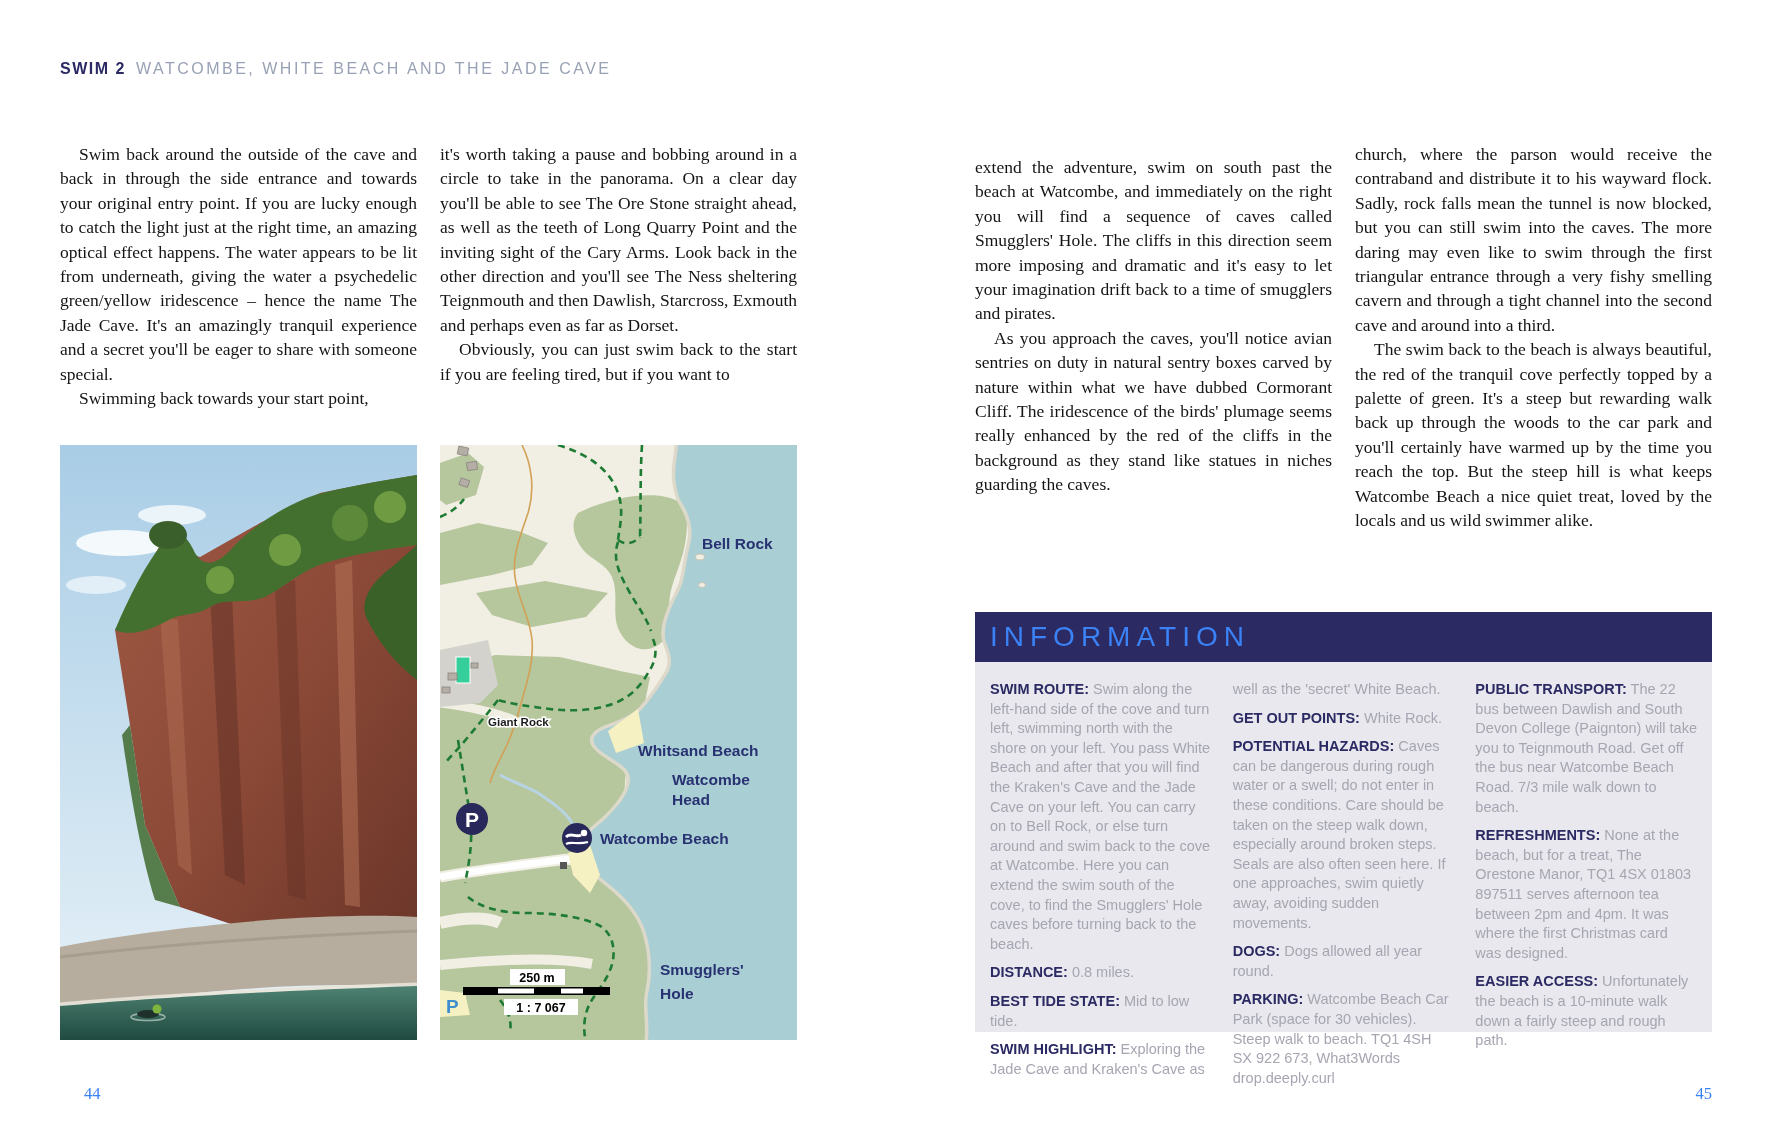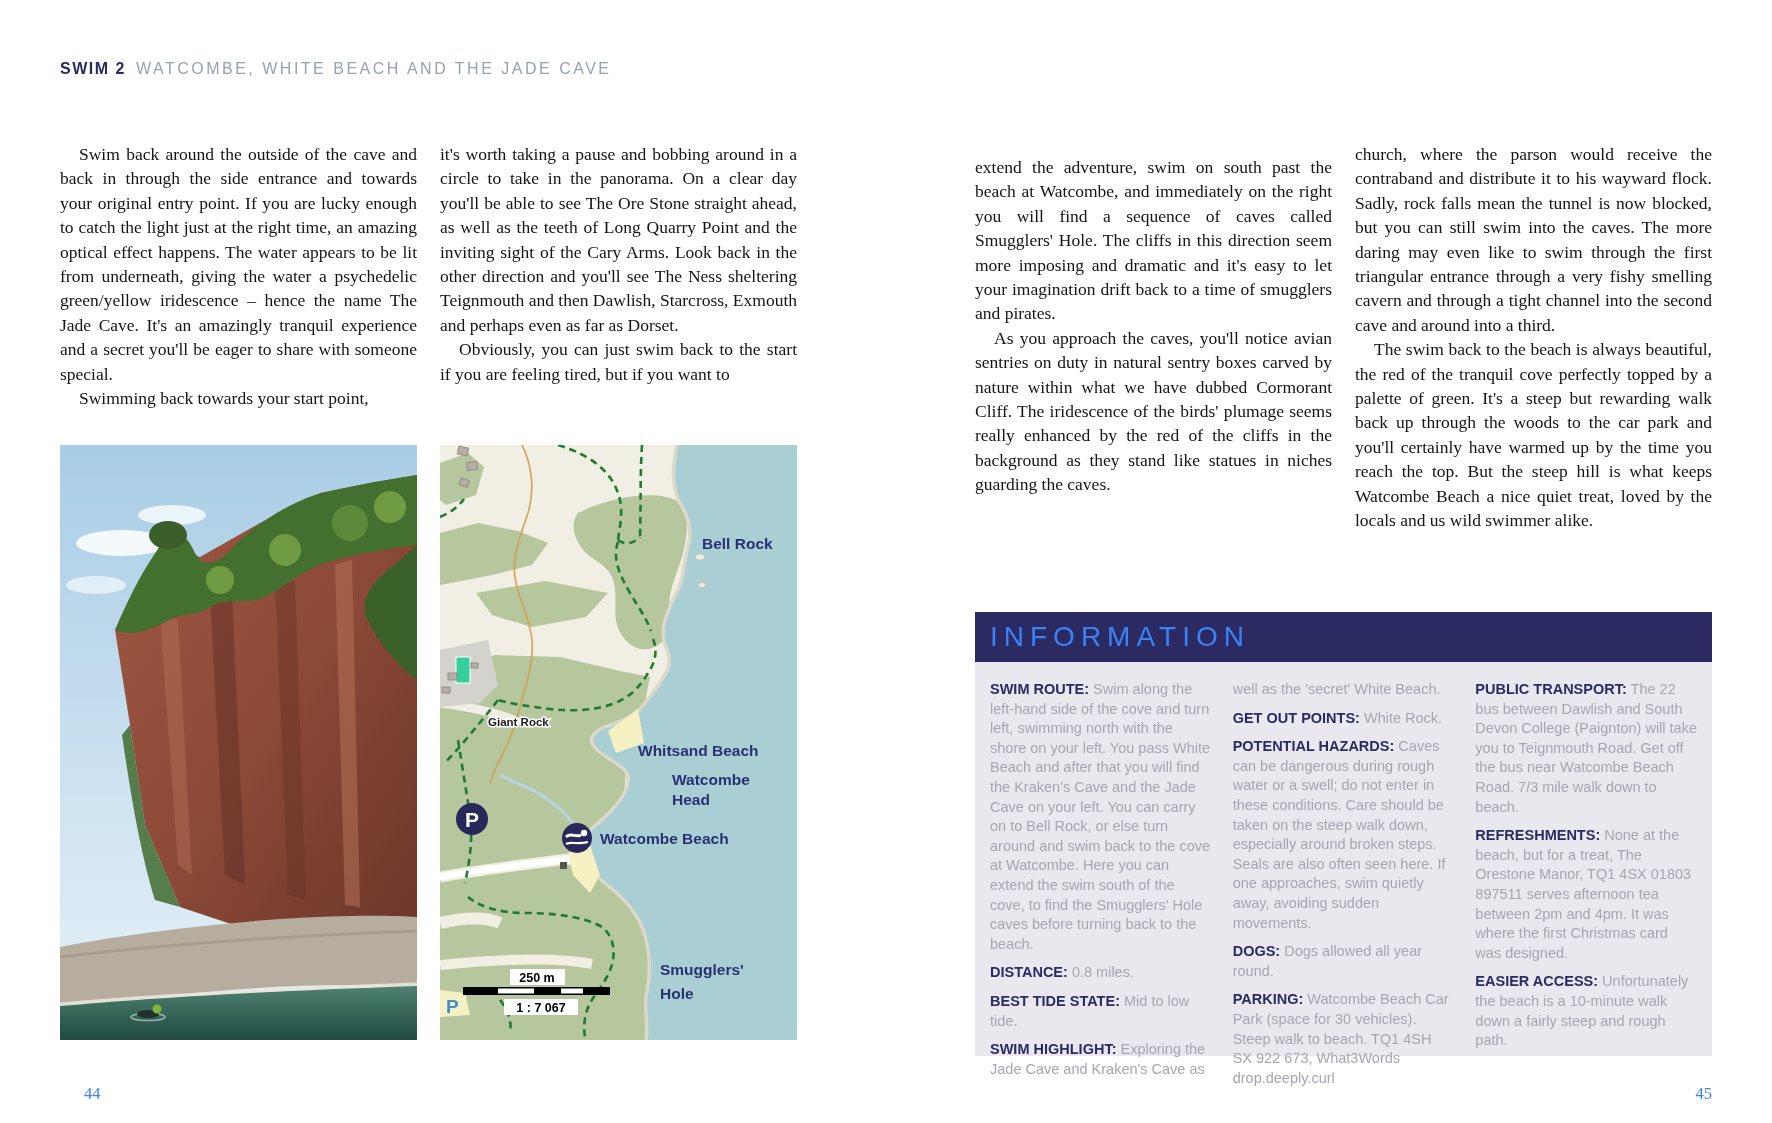--- a/index.html
+++ b/index.html
@@ -23,21 +23,21 @@
 
   
   .figure{position:absolute;width:357px;height:595px;overflow:hidden;}
   .figure svg{display:block;}
 
   
   .infobox{position:absolute;left:975px;top:612px;width:737px;}
   .infobox-bar{height:50px;background:#2b2a63;display:flex;align-items:center;}
   .infobox-title{font-family:"Liberation Sans",sans-serif;font-weight:400;color:#3b82f6;
                  font-size:28px;letter-spacing:6px;padding-left:15px;}
-  .infobox-body{background:#e8e8ee;display:flex;padding:18px 15px 32px 15px;gap:21px;height:344px;}
+  .infobox-body{background:#e8e8ee;display:flex;padding:18px 15px 8px 15px;gap:21px;height:344px;}
   .infocol{width:228px;font-family:"Liberation Sans",sans-serif;font-size:14.5px;
            line-height:19.6px;color:#a6a6b2;}
   .infoentry{margin:0 0 9px 0;}
   .infolabel{font-weight:bold;color:#2b2a63;}
 
   
   .maplabel{font-family:"Liberation Sans",sans-serif;font-weight:bold;fill:#283272;font-size:15.5px;}
   .mapsmall{font-family:"Liberation Sans",sans-serif;font-weight:bold;fill:#1c1c1c;font-size:11.5px;
             paint-order:stroke;stroke:#ffffff;stroke-width:3px;}
   .scaletext{font-family:"Liberation Sans",sans-serif;font-weight:bold;fill:#000;font-size:12.5px;}

